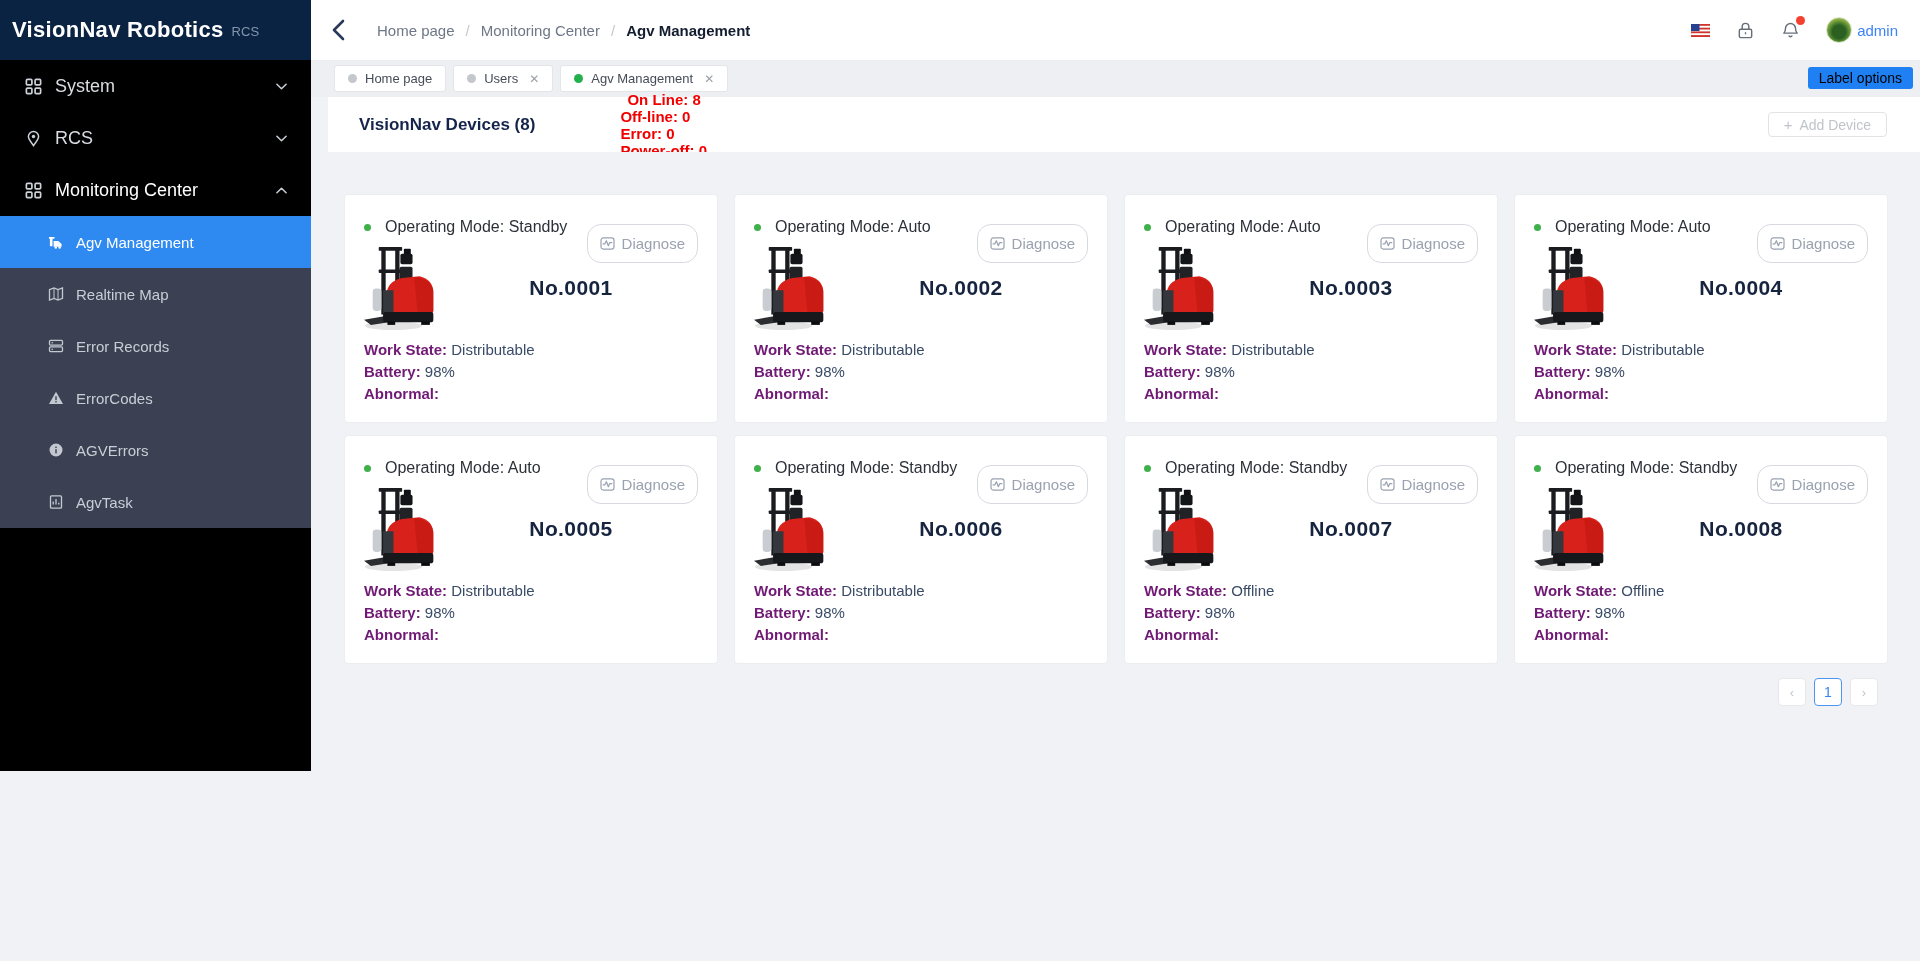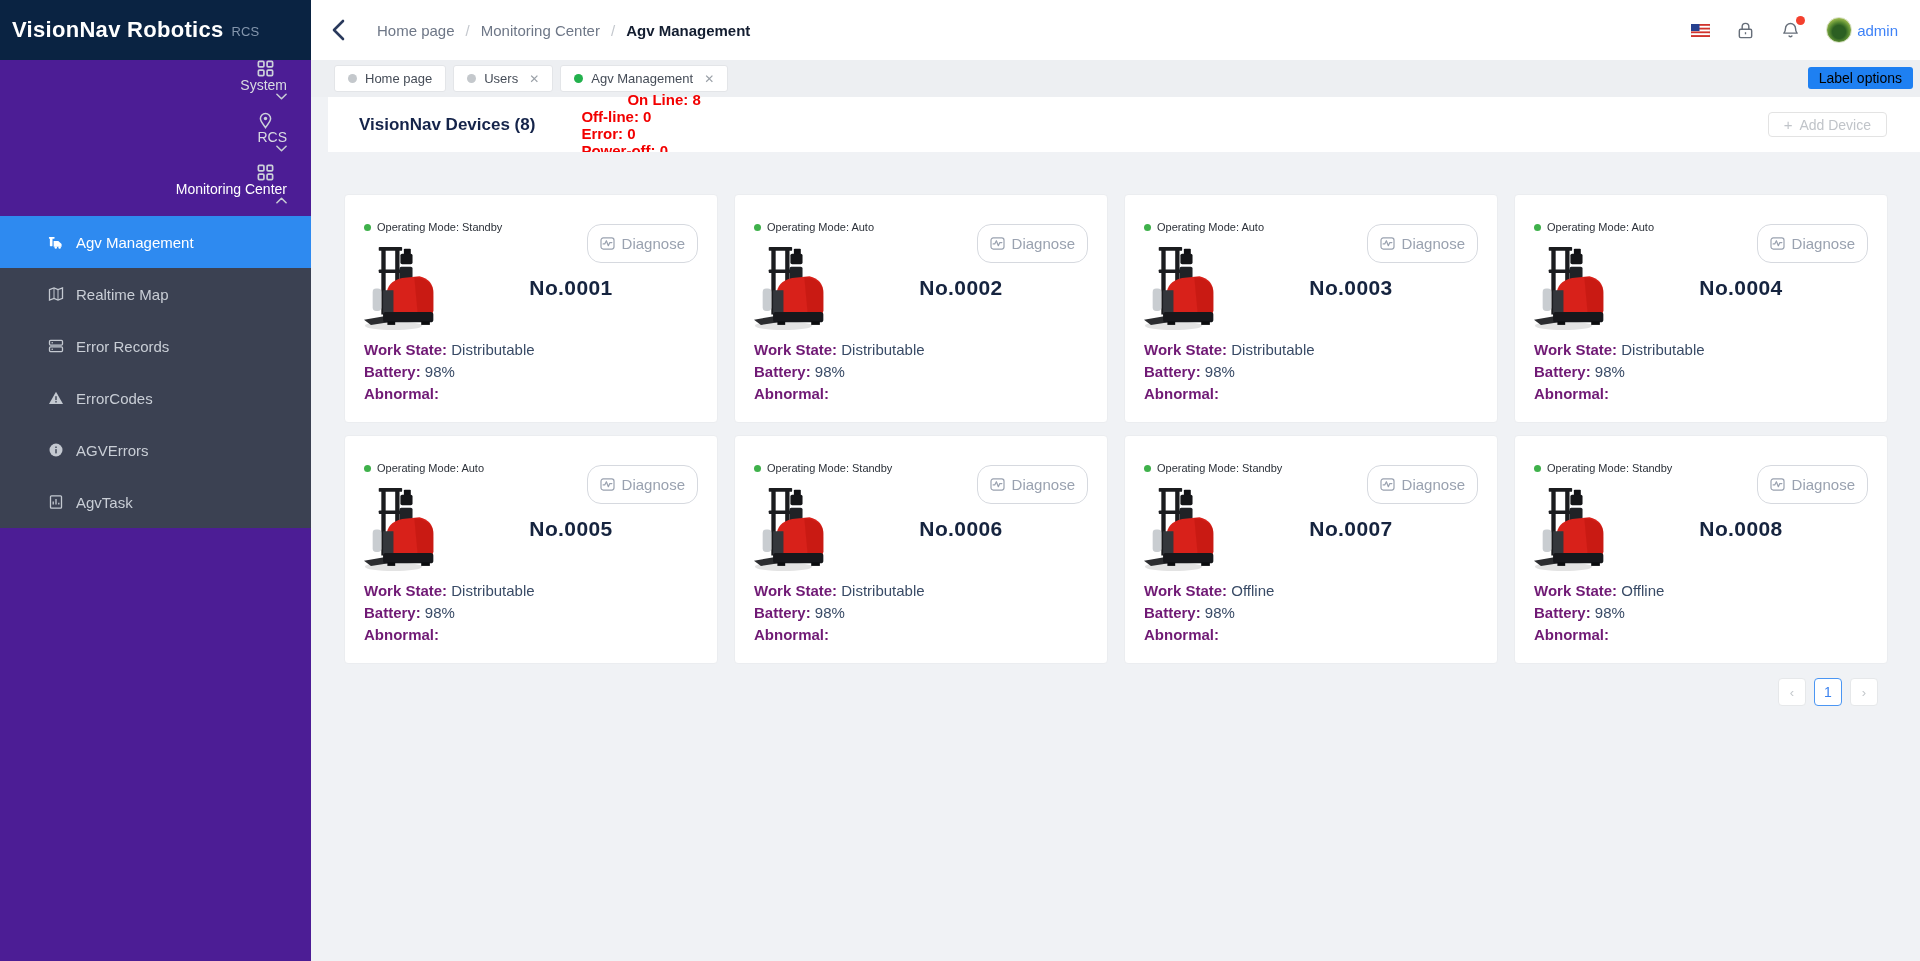--- a/index.html
+++ b/index.html
@@ -1,24 +1,24 @@
 <!DOCTYPE html>
 <html><head>
 <meta charset="utf-8">
 <style>
   * { margin:0; padding:0; box-sizing:border-box; }
   html,body { width:1920px; height:961px; font-family:"Liberation Sans","DejaVu Sans",sans-serif; background:#f0f2f5; overflow:hidden; }
   .stage { position:relative; width:1920px; height:961px; }
 
   
-  .sidebar { position:absolute; left:0; top:0; width:311px; height:961px; background:#4c1d95; z-index:3; }
+  .sidebar { position:absolute; left:0; top:0; width:311px; height:771px; background:#000000; z-index:3; }
   .logo { height:60px; background:#0a2342; display:flex; align-items:center; padding-left:12px; }
   .logo-title { color:#ffffff; font-size:22px; font-weight:bold; letter-spacing:.3px; }
   .logo-badge { color:#8496ad; font-size:13px; margin-left:8px; margin-top:2px; }
-  .menu-item { height:52px; display:flex; align-items:flex-end; padding:0 24px 0 25px; font-size:14px; color:#d9dce2; cursor:pointer;flex-direction:column; }
+  .menu-item { height:52px; display:flex; align-items:center; padding:0 24px 0 25px; font-size:18px; color:#d9dce2; cursor:pointer; }
   .menu-item .mi-icon { width:17px; height:17px; margin-right:13px; color:#ccd1d9; flex:none; display:flex; align-items:center; }
   .menu-item .chev { margin-left:auto; color:#c7ccd4; display:flex; }
   .menu-item.open { color:#ffffff; }
   .submenu { background:#3b4152; }
   .submenu-item { height:52px; display:flex; align-items:center; padding-left:48px; font-size:15px; color:#c9ced6; cursor:pointer; }
   .submenu-item .mi-icon { width:16px; height:16px; margin-right:12px; color:#c4c9d1; flex:none; display:flex; align-items:center; }
   .submenu-item.active { background:#2e8af0; color:#ffffff; }
   .submenu-item.active .mi-icon { color:#ffffff; }
 
   
@@ -39,31 +39,31 @@
   
   .tabbar { position:absolute; left:311px; top:60px; right:0; height:37px; background:#edeff2; display:flex; align-items:center; padding-left:23px; gap:7px; }
   .tab { height:27px; background:#ffffff; border:1px solid #e3e5e8; border-radius:3px; display:inline-flex; align-items:center; gap:8px; padding:0 13px; font-size:13px; color:#454c57; cursor:pointer; }
   .tab .dot { width:9px; height:9px; border-radius:50%; }
   .tab .x { color:#9aa0a7; font-size:12px; margin-left:3px; cursor:pointer; line-height:1; }
   .label-options { position:absolute; top:67px; right:7px; height:22px; background:#1e80f2; color:#000000; font-size:14px; padding:0 11px; border:none; border-radius:3px; display:flex; align-items:center; cursor:pointer; z-index:5; font-family:inherit; }
 
   
   .statsbar { position:absolute; left:328px; top:97px; right:0; height:55px; background:#ffffff; display:flex; align-items:center; padding:0 33px 0 31px; }
   .stats-title { font-size:17px; font-weight:bold; color:#15244a; }
-  .stat { margin-left:46px; font-size:15px; font-weight:bold; color:#f20000; white-space:nowrap; }
+  .stat { margin-left:85px; font-size:15px; font-weight:bold; color:#f20000; white-space:nowrap; }
   .stat.first { margin-left:92px; }
   .add-device { margin-left:auto; height:25px; display:flex; align-items:center; gap:7px; background:#ffffff; border:1px solid #e3e3e3; border-radius:4px; color:#c0c4c9; font-size:14px; padding:0 15px; cursor:pointer; font-family:inherit; }
   .add-device .plus { font-size:15px; line-height:1; }
 
   
   .content { position:absolute; left:311px; top:152px; right:0; bottom:0; background:#f0f2f5; padding:42px 32px 0 33px; }
   .grid { display:grid; grid-template-columns:repeat(4,1fr); gap:12px 16px; grid-auto-rows:229px; }
   .card { background:#ffffff; border:1px solid #ebedf0; border-radius:4px; padding:18px 19px 0 19px; overflow:hidden; }
   .card-top { display:flex; align-items:center; justify-content:space-between; height:28px; }
-  .mode { display:flex; align-items:center; gap:6px; font-size:11px; color:#2c3139;text-align:center; }
+  .mode { display:flex; align-items:center; gap:14px; font-size:16px; color:#2c3139;text-align:center; }
   .mode .gdot { width:7px; height:7px; border-radius:50%; background:#3fb14b; flex:none; }
   .diagnose { height:39px; display:flex; align-items:center; gap:7px; border:1px solid #d6d9df; border-radius:14px; background:#ffffff; color:#9aa2b0; font-size:15px; padding:0 12px; cursor:pointer; font-family:inherit;margin-top:32px; }
   .card-mid { display:flex; align-items:center; height:88px; margin-top:3px; }
   .truck { width:80px; flex:none; display:flex; }
   .card-no { flex:1; text-align:center; font-size:21px; font-weight:bold; color:#16243f; letter-spacing:.4px; }
   .card-info { margin-top:7px; font-size:15px; line-height:22px; color:#394b66; }
   .card-info b { color:#701a75; }
 
   
   .pagination { display:flex; justify-content:flex-end; align-items:center; gap:8px; margin-top:14px; padding-right:10px; }

